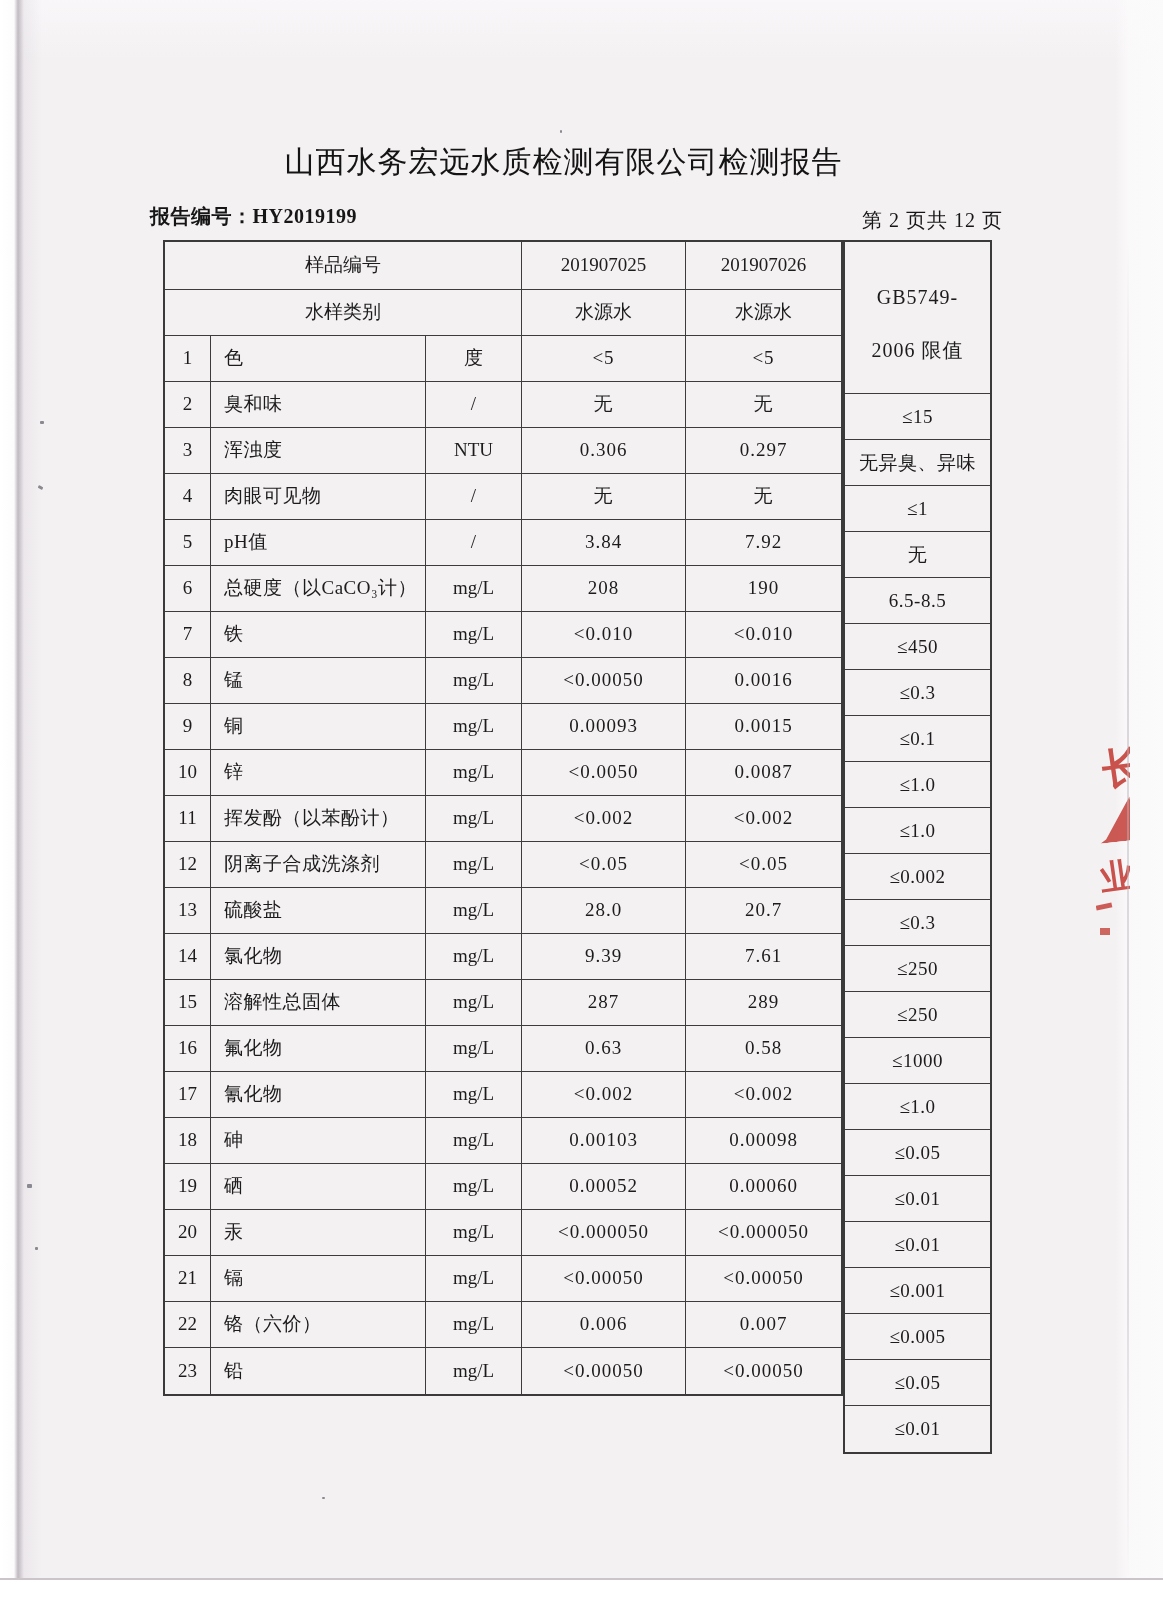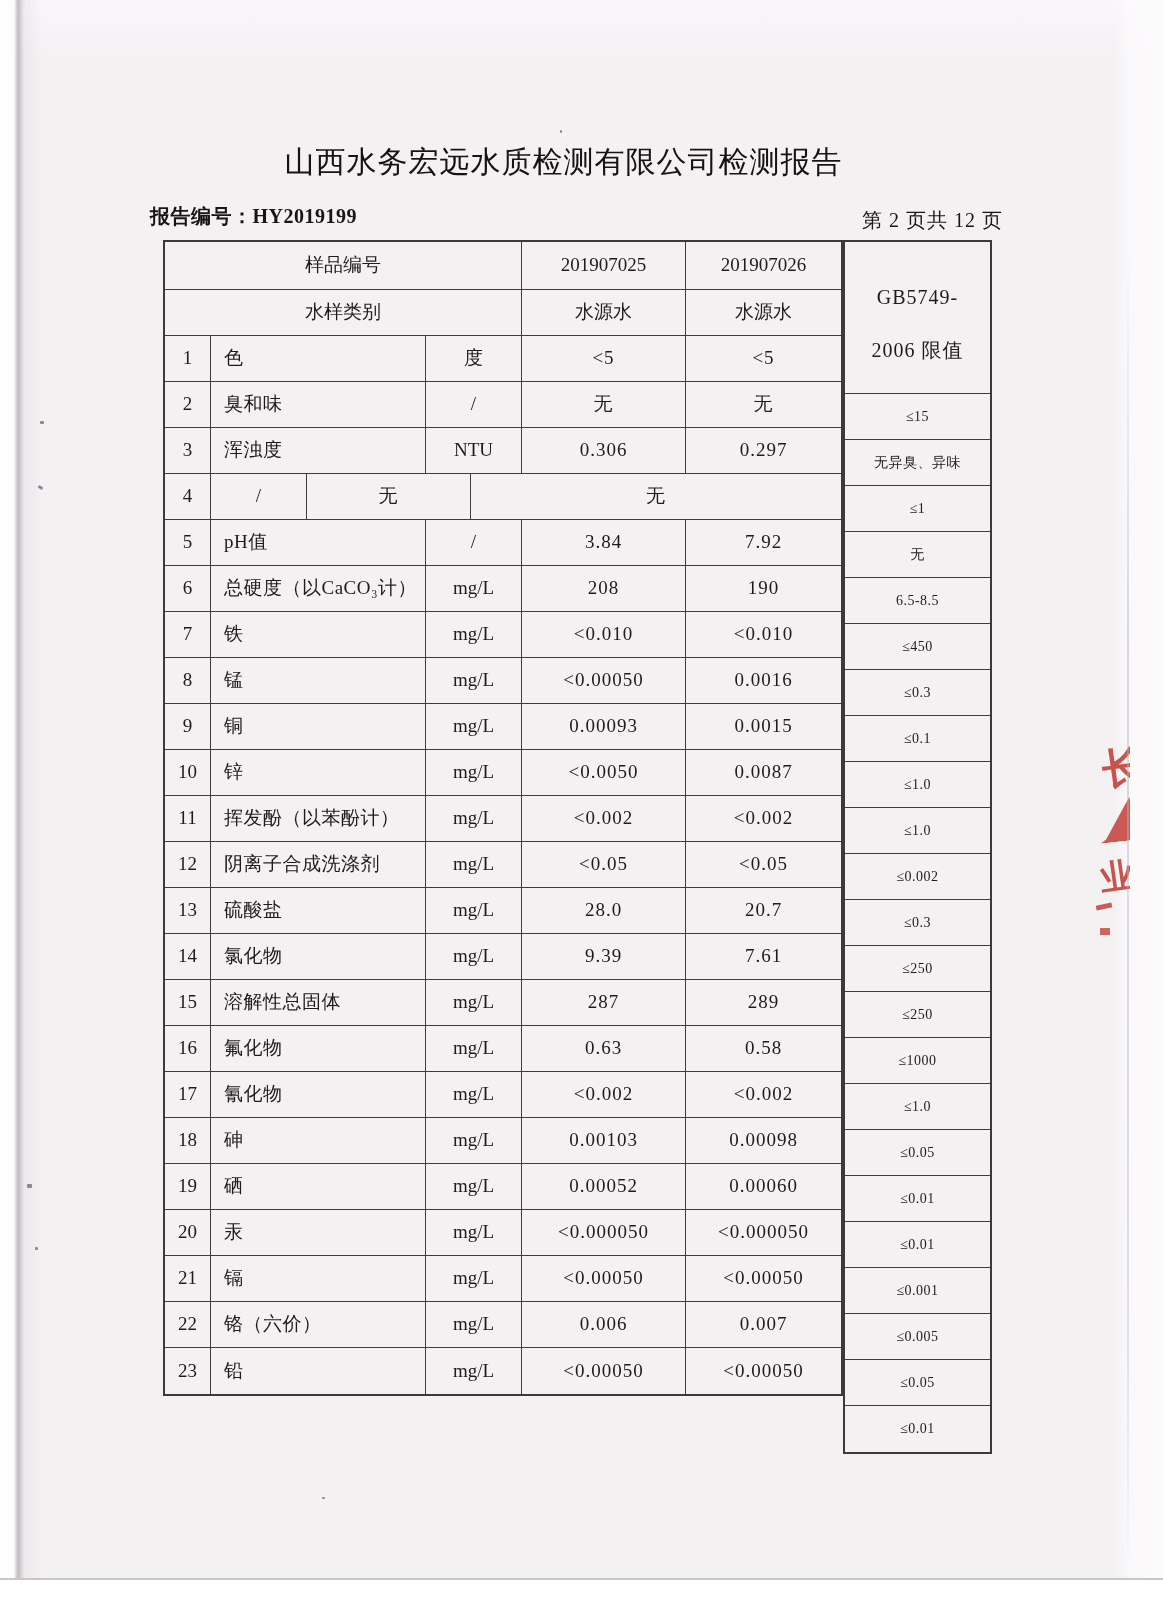--- a/index.html
+++ b/index.html
@@ -71,21 +71,21 @@
   .hC{height:46px;}
   .trow{height:46px;}
   .site-cell{white-space:pre-line;text-align:center;font-size:19px;}
   .limit-header{
     box-sizing:border-box;height:152px;display:flex;flex-direction:column;
     align-items:center;justify-content:center;gap:28px;padding-top:14px;
     border-bottom:1.5px solid #3c3c3c;font-size:20px;letter-spacing:1px;
   }
   .lrow{
     box-sizing:border-box;height:46px;display:flex;align-items:center;justify-content:center;
-    border-bottom:1.5px solid #3c3c3c;font-size:14px;letter-spacing:.5px;
+    border-bottom:1.5px solid #3c3c3c;font-size:19px;letter-spacing:.5px;
   }
   .limit-table .lrow:last-child{border-bottom:none;}
   
   .stamp{
     position:absolute;left:1096px;top:742px;width:34px;height:210px;
     overflow:hidden;pointer-events:none;
   }
   .stamp span{
     position:absolute;color:#c2372f;font-weight:700;
     font-family:"Liberation Sans","DejaVu Sans",sans-serif;
@@ -145,20 +145,21 @@
         </div>
         <div class="trow">
           <div class="cell c-seq">3</div>
           <div class="cell c-name">浑浊度</div>
           <div class="cell c-unit">NTU</div>
           <div class="cell c-v1">0.306</div>
           <div class="cell c-v2">0.297</div>
         </div>
         <div class="trow">
           <div class="cell c-seq">4</div>
+          <div class="cell c-name">肉眼可见物</div>
           <div class="cell c-unit">/</div>
           <div class="cell c-v1">无</div>
           <div class="cell c-v2">无</div>
         </div>
         <div class="trow">
           <div class="cell c-seq">5</div>
           <div class="cell c-name">pH值</div>
           <div class="cell c-unit">/</div>
           <div class="cell c-v1">3.84</div>
           <div class="cell c-v2">7.92</div>

